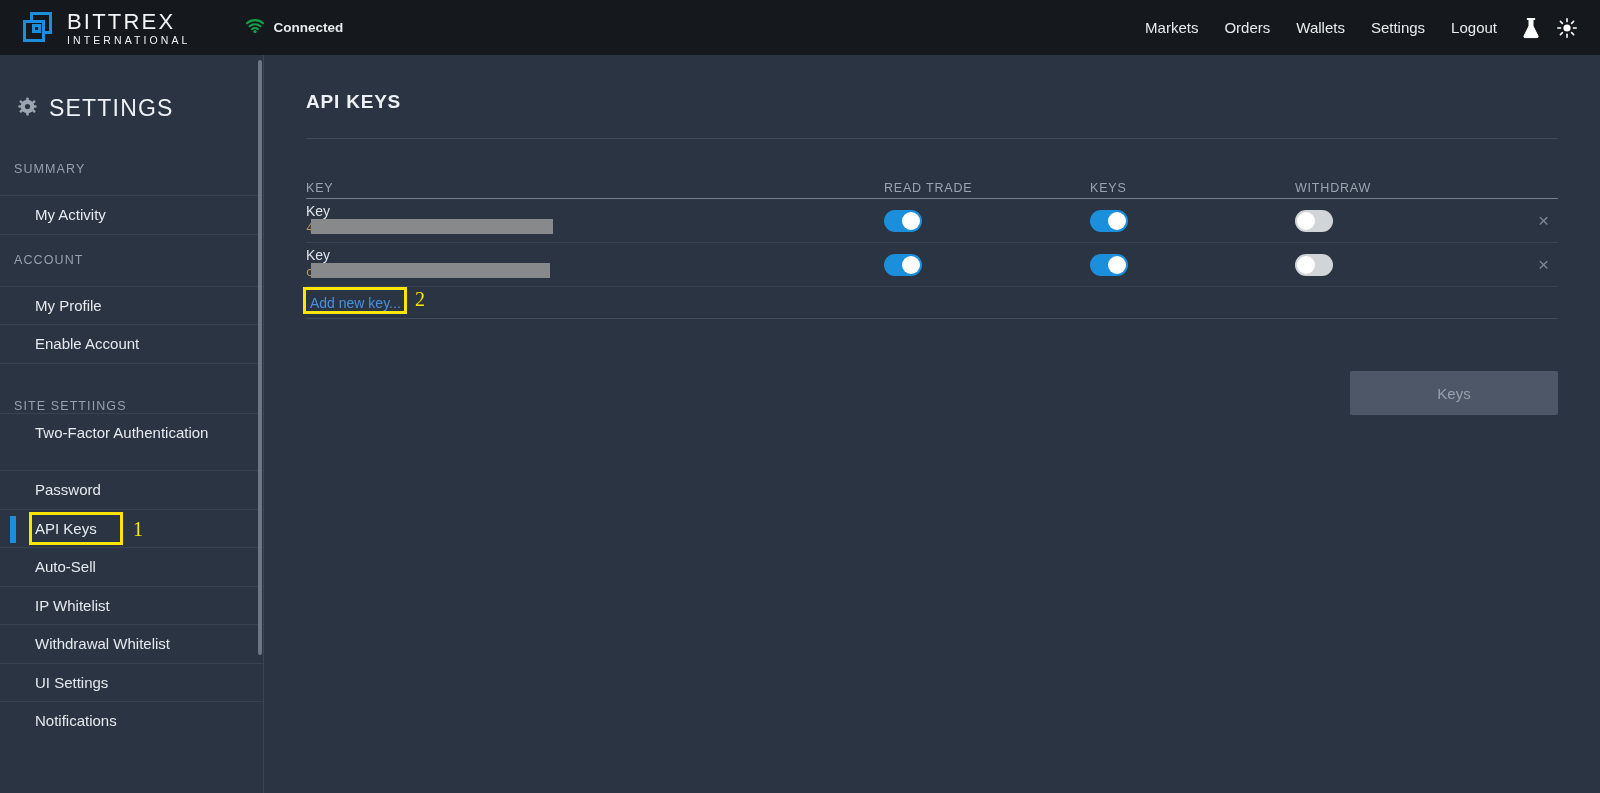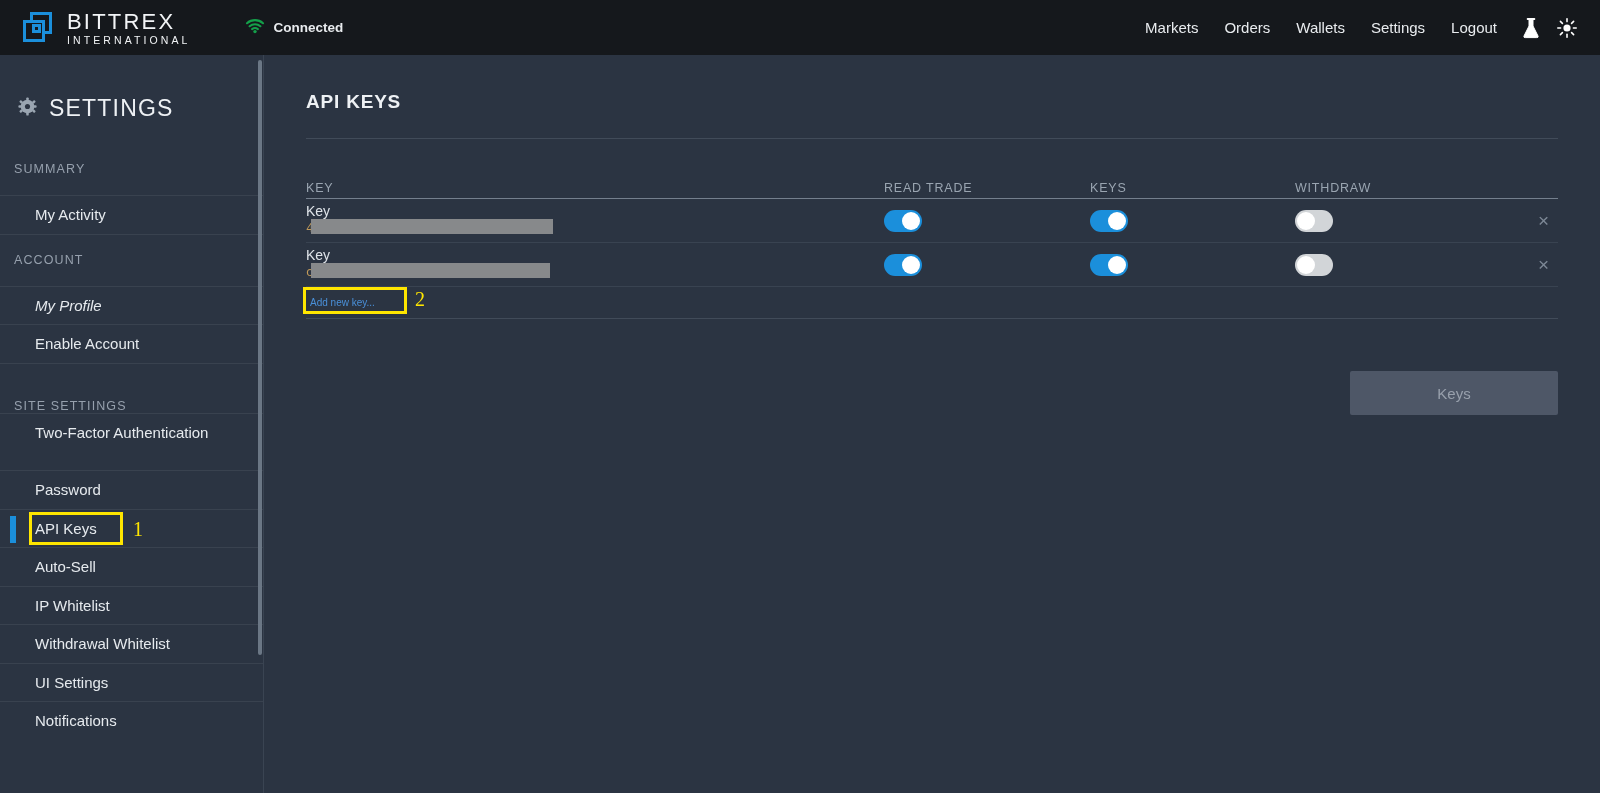--- a/index.html
+++ b/index.html
@@ -169,21 +169,21 @@
     font-family: "Liberation Sans", sans-serif;
   }
 
   .addrow {
     display: flex; align-items: center;
     height: 32px;
     border-bottom: 1px solid #414b59;
     position: relative;
   }
   .add-link {
-    color: #4a90d9; font-size: 10px; text-decoration: none; cursor: pointer;
+    color: #4a90d9; font-size: 14px; text-decoration: none; cursor: pointer;
     padding-left: 4px;
   }
 
   .save-wrap { display: flex; justify-content: flex-end; margin: 52px 42px 0 42px; }
   .save-btn {
     width: 208px; height: 44px;
     background: #4e5767; border: none; border-radius: 2px;
     color: #98a0ac; font-size: 15px;
     font-family: "Liberation Sans", sans-serif;
     cursor: pointer;
@@ -275,21 +275,21 @@
   <div class="side-group" style="margin-top:40px;">
     <div class="side-group-label">SUMMARY</div>
     <div class="side-item" style="margin-top:19px;">
       <span class="side-item-label">My Activity</span>
     </div>
     <div style="border-top:1px solid #39424f;"></div>
   </div>
 
   <div class="side-group" style="margin-top:18px;">
     <div class="side-group-label">ACCOUNT</div>
-    <div class="side-item" style="margin-top:19px;font-style:italic;">
+    <div class="side-item" style="margin-top:19px;">
       <span class="side-item-label">My Profile</span>
     </div>
     <div class="side-item">
       <span class="side-item-label">Enable Account</span>
     </div>
     <div style="border-top:1px solid #39424f;"></div>
   </div>
 
   <div class="side-group" style="margin-top:35px;">
     <div class="side-group-label">SITE SETTIINGS</div>

